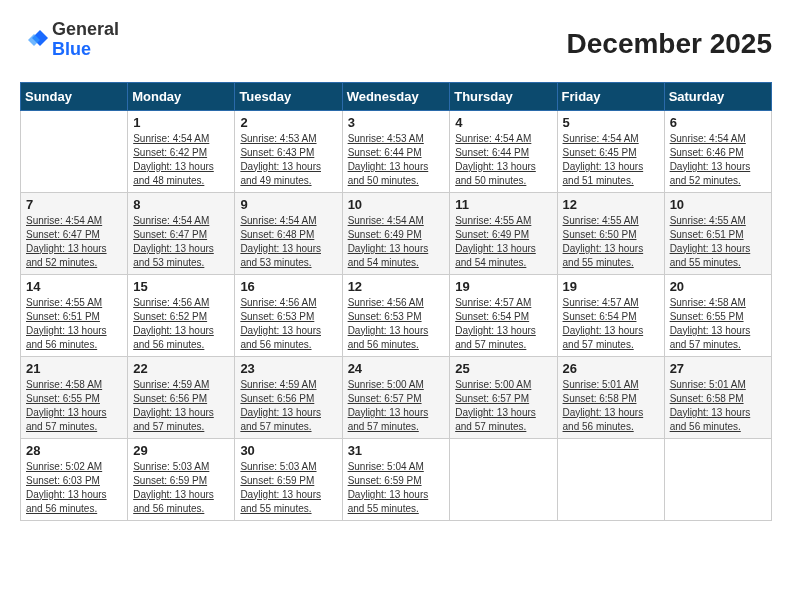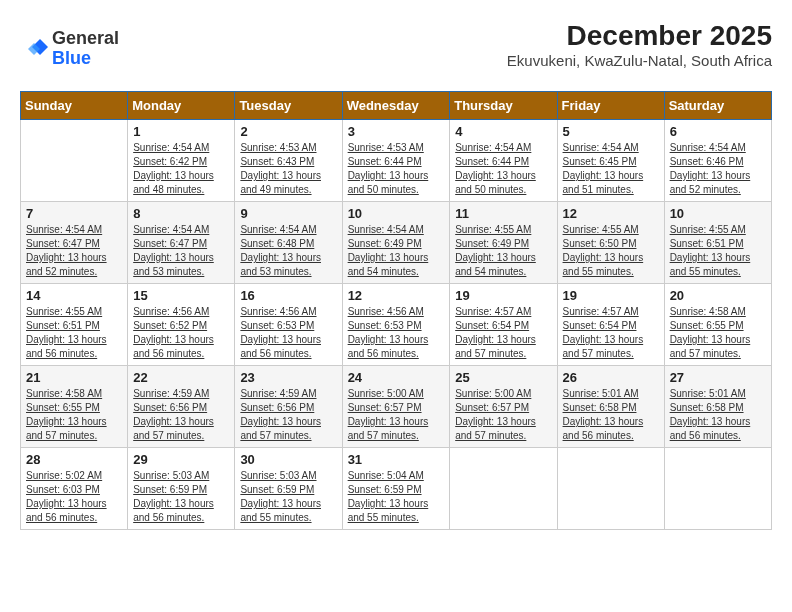--- a/index.html
+++ b/index.html
@@ -43,21 +43,21 @@
     .location-title {
       font-size: 15px;
       color: #444;
     }
     .calendar {
       width: 100%;
       border-collapse: collapse;
       font-size: 11px;
     }
     .calendar thead th {
-      background-color: #a16207;
+      background-color: #0c4a6e;
       color: #fff;
       padding: 6px 4px;
       text-align: left;
       font-size: 13px;
       font-weight: bold;
       border: 1px solid #2a6aaa;
     }
     .calendar tbody td {
       border: 1px solid #ccc;
       vertical-align: top;
@@ -95,21 +95,20 @@
       <polygon points="20,4 28,12 20,20 12,12" fill="#1a6aff"></polygon>
       <polygon points="14,8 20,14 14,20 8,14" fill="#3399ff" opacity="0.7"></polygon>
     </svg>
     <div class="logo-text">
       <span class="logo-general">General</span><br>
       <span class="logo-blue">Blue</span>
     </div>
   </div>
   <div class="title-section">
     <div class="month-title">December 2025</div>
-    <div class="location-title">Ekuvukeni, KwaZulu-Natal, South Africa</div>
   </div>
 </div>
 
 <table class="calendar">
   <thead>
     <tr>
     <th>Sunday</th>
         <th>Monday</th>
         <th>Tuesday</th>
         <th>Wednesday</th>

